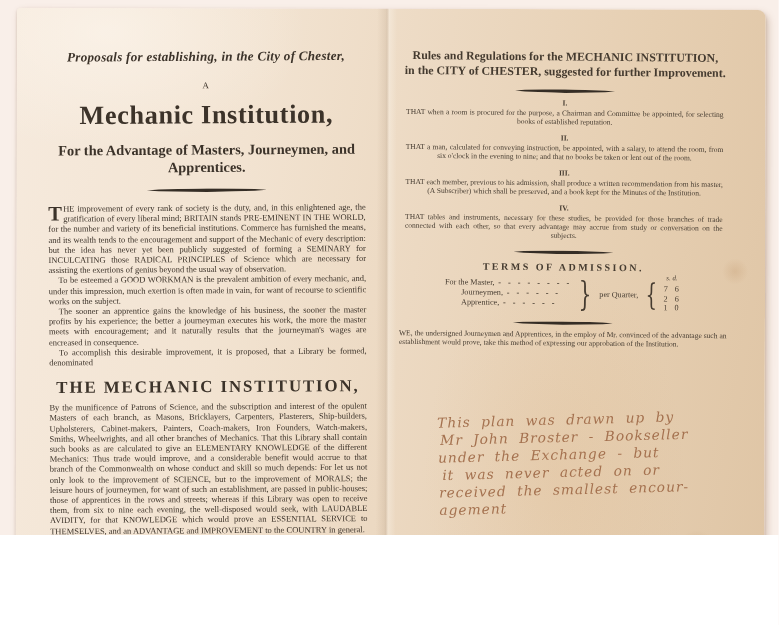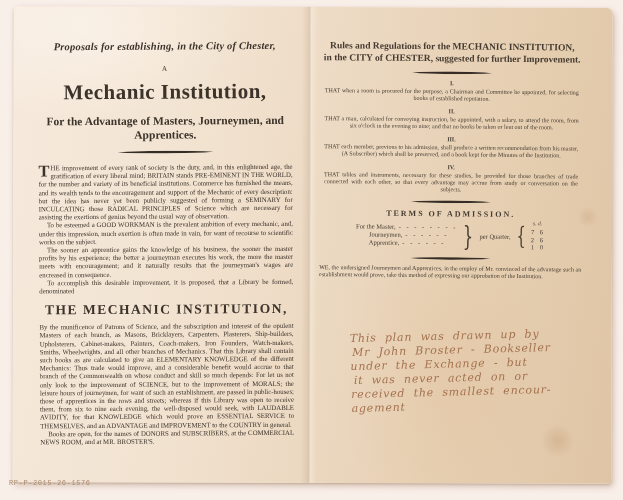--- a/index.html
+++ b/index.html
@@ -1,17 +1,17 @@
 <!DOCTYPE html>
 <html><head>
 <meta charset="utf-8">
 <style>
   html,body{margin:0;padding:0;}
   .stage{
-    position:relative;width:623px;height:500px;overflow:hidden;
+    position:relative;width:623px;height:428px;overflow:hidden;
     background:#f9efe9;
     font-family:"Liberation Serif",serif;
   }
   .paper{
     position:absolute;left:13px;top:7px;width:599px;height:476px;
     transform:rotate(0.15deg);
     border-radius:3px 7px 4px 3px;
     background:
       radial-gradient(circle 22px at 91% 91%, rgba(166,118,66,0.22), transparent 75%),
       radial-gradient(circle 14px at 96% 44%, rgba(178,128,78,0.20), transparent 75%),

